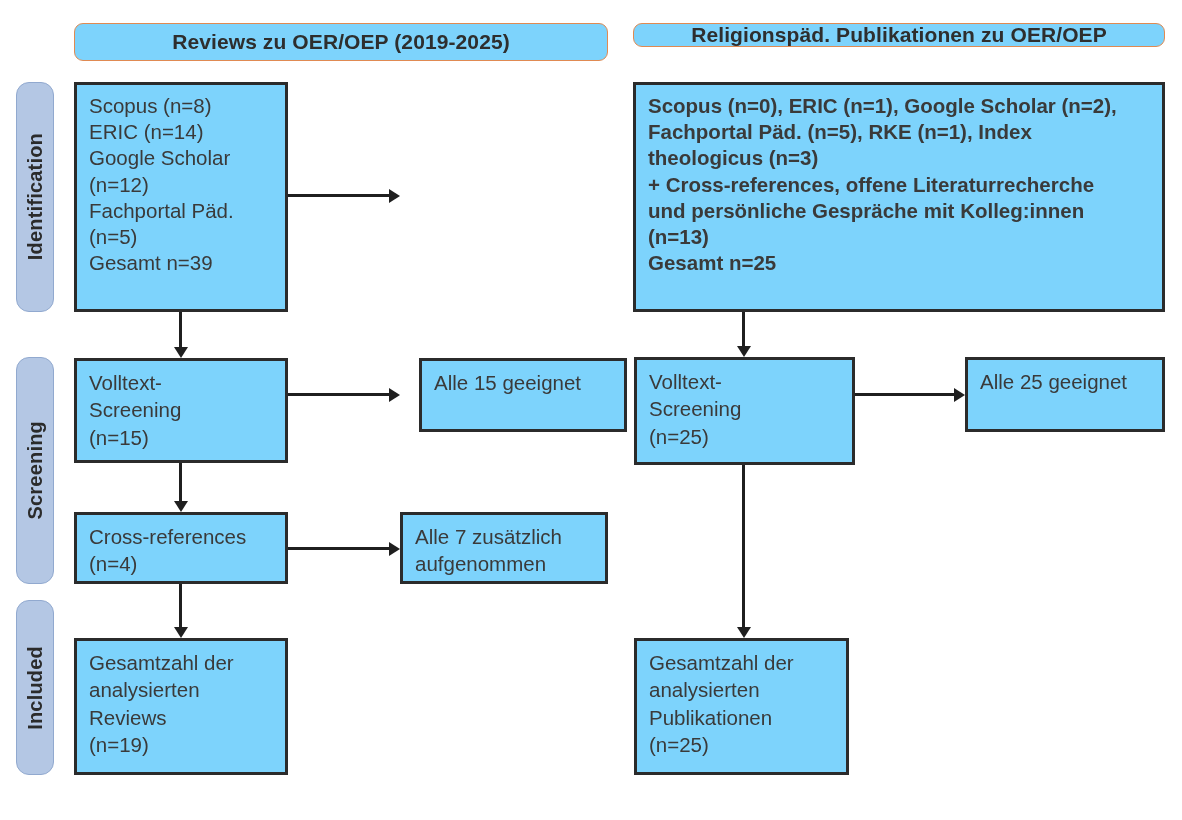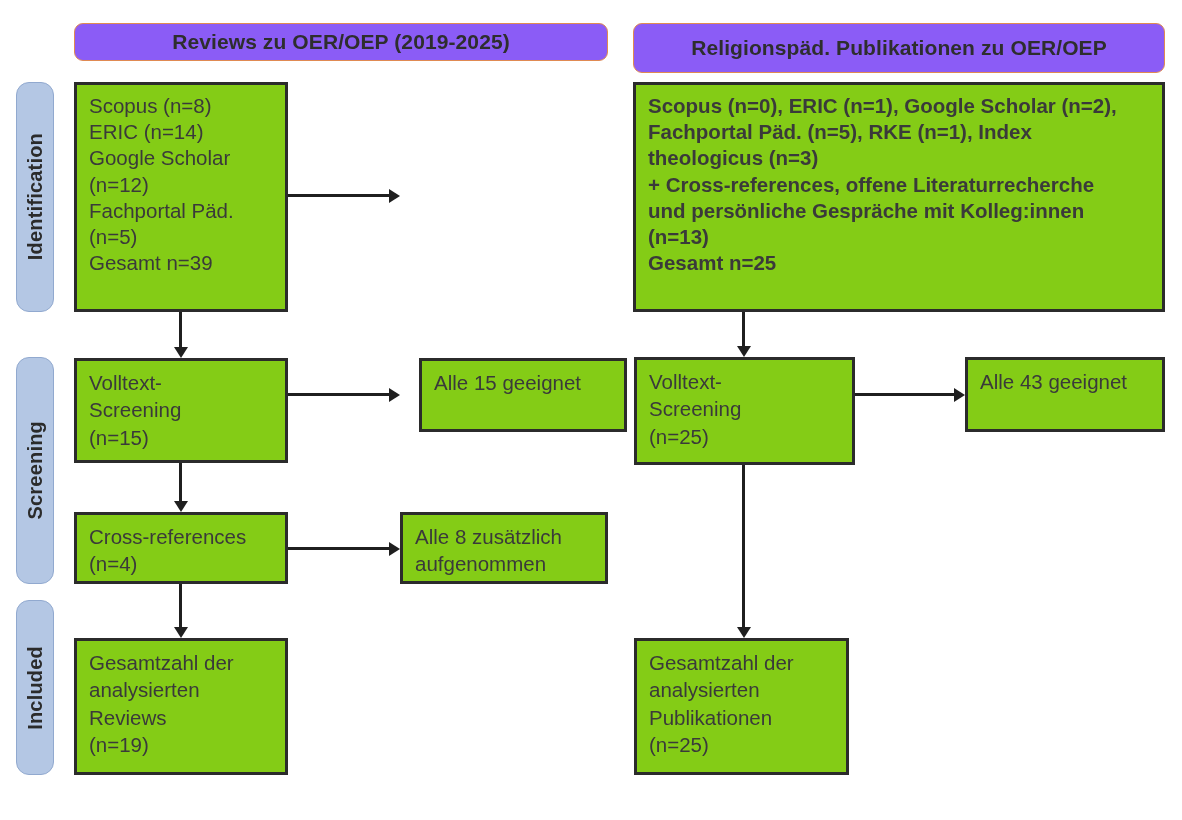--- a/index.html
+++ b/index.html
@@ -12,21 +12,21 @@
     width: 1182px;
     height: 820px;
     background: #ffffff;
     font-family: "Liberation Sans", sans-serif;
     overflow: hidden;
   }
 
   
   .col-header {
     position: absolute;
-    background: #8b5cf6;
+    background: #7dd3fc;
     border: 1px solid #E08A52;
     border-radius: 9px;
     color: #2e2e2e;
     font-weight: bold;
     font-size: 21px;
     letter-spacing: 0.1px;
     display: flex;
     align-items: center;
     justify-content: center;
     text-align: center;
@@ -50,21 +50,21 @@
     font-weight: bold;
     font-size: 20px;
     color: #2b2b2b;
     white-space: nowrap;
     letter-spacing: 0.2px;
   }
 
   
   .box {
     position: absolute;
-    background: #84cc16;
+    background: #7dd3fc;
     border: 3px solid #2b2b2b;
     box-sizing: border-box;
     padding: 8px 10px 8px 12px;
     color: #3a3a3a;
     font-size: 20.5px;
     line-height: 1.33;
     white-space: pre-line;
     overflow: hidden;
   }
   .box.tight { line-height: 1.28; }
@@ -97,21 +97,21 @@
     border-left: 11px solid #1f1f1f;
   }
 </style>
 </head>
 <body>
 
 <div id="canvas">
 
   <div class="col-header" style="left:74px; top:23px; width:534px; height:38px;">Reviews zu OER/OEP (2019-2025)</div>
 
-  <div class="col-header" style="left:633px; top:23px; width:532px; height:50px;text-align:center;">Religionspäd. Publikationen zu OER/OEP</div>
+  <div class="col-header" style="left:633px; top:23px; width:532px; height:24px;text-align:center;">Religionspäd. Publikationen zu OER/OEP</div>
 
   <div class="stage-label" style="left:16px; top:82px; width:38px; height:230px;">
     <span>Identification</span>
   </div>
 
   <div class="stage-label" style="left:16px; top:357px; width:38px; height:227px;">
     <span>Screening</span>
   </div>
 
   <div class="stage-label" style="left:16px; top:600px; width:38px; height:175px;">
@@ -141,21 +141,21 @@
 
   <div class="hline" style="left:288px; top:393px; width:101px;"></div>
   <div class="arrow-right" style="left:389px; top:388px;"></div>
 
   <div class="vline" style="left:179px; top:463px; height:38px;"></div>
   <div class="arrow-down" style="left:174px; top:501px;"></div>
 
   <div class="box" style="left:74px; top:512px; width:214px; height:72px;">Cross-references
 (n=4)</div>
 
-  <div class="box" style="left:400px; top:512px; width:208px; height:72px;">Alle 8 zusätzlich
+  <div class="box" style="left:400px; top:512px; width:208px; height:72px;">Alle 7 zusätzlich
 aufgenommen</div>
 
   <div class="hline" style="left:288px; top:547px; width:101px;"></div>
   <div class="arrow-right" style="left:389px; top:542px;"></div>
 
   <div class="vline" style="left:179px; top:584px; height:43px;"></div>
   <div class="arrow-down" style="left:174px; top:627px;"></div>
 
   <div class="box" style="left:74px; top:638px; width:214px; height:137px;">Gesamtzahl der
 analysierten
@@ -170,21 +170,21 @@
 (n=13)
 Gesamt n=25</div>
 
   <div class="vline" style="left:742px; top:312px; height:34px;"></div>
   <div class="arrow-down" style="left:737px; top:346px;"></div>
 
   <div class="box" style="left:634px; top:357px; width:221px; height:108px;">Volltext-
 Screening
 (n=25)</div>
 
-  <div class="box" style="left:965px; top:357px; width:200px; height:75px;">Alle 43 geeignet</div>
+  <div class="box" style="left:965px; top:357px; width:200px; height:75px;">Alle 25 geeignet</div>
 
   <div class="hline" style="left:855px; top:393px; width:99px;"></div>
   <div class="arrow-right" style="left:954px; top:388px;"></div>
 
   <div class="vline" style="left:742px; top:465px; height:162px;"></div>
   <div class="arrow-down" style="left:737px; top:627px;"></div>
 
   <div class="box" style="left:634px; top:638px; width:215px; height:137px;">Gesamtzahl der
 analysierten
 Publikationen

